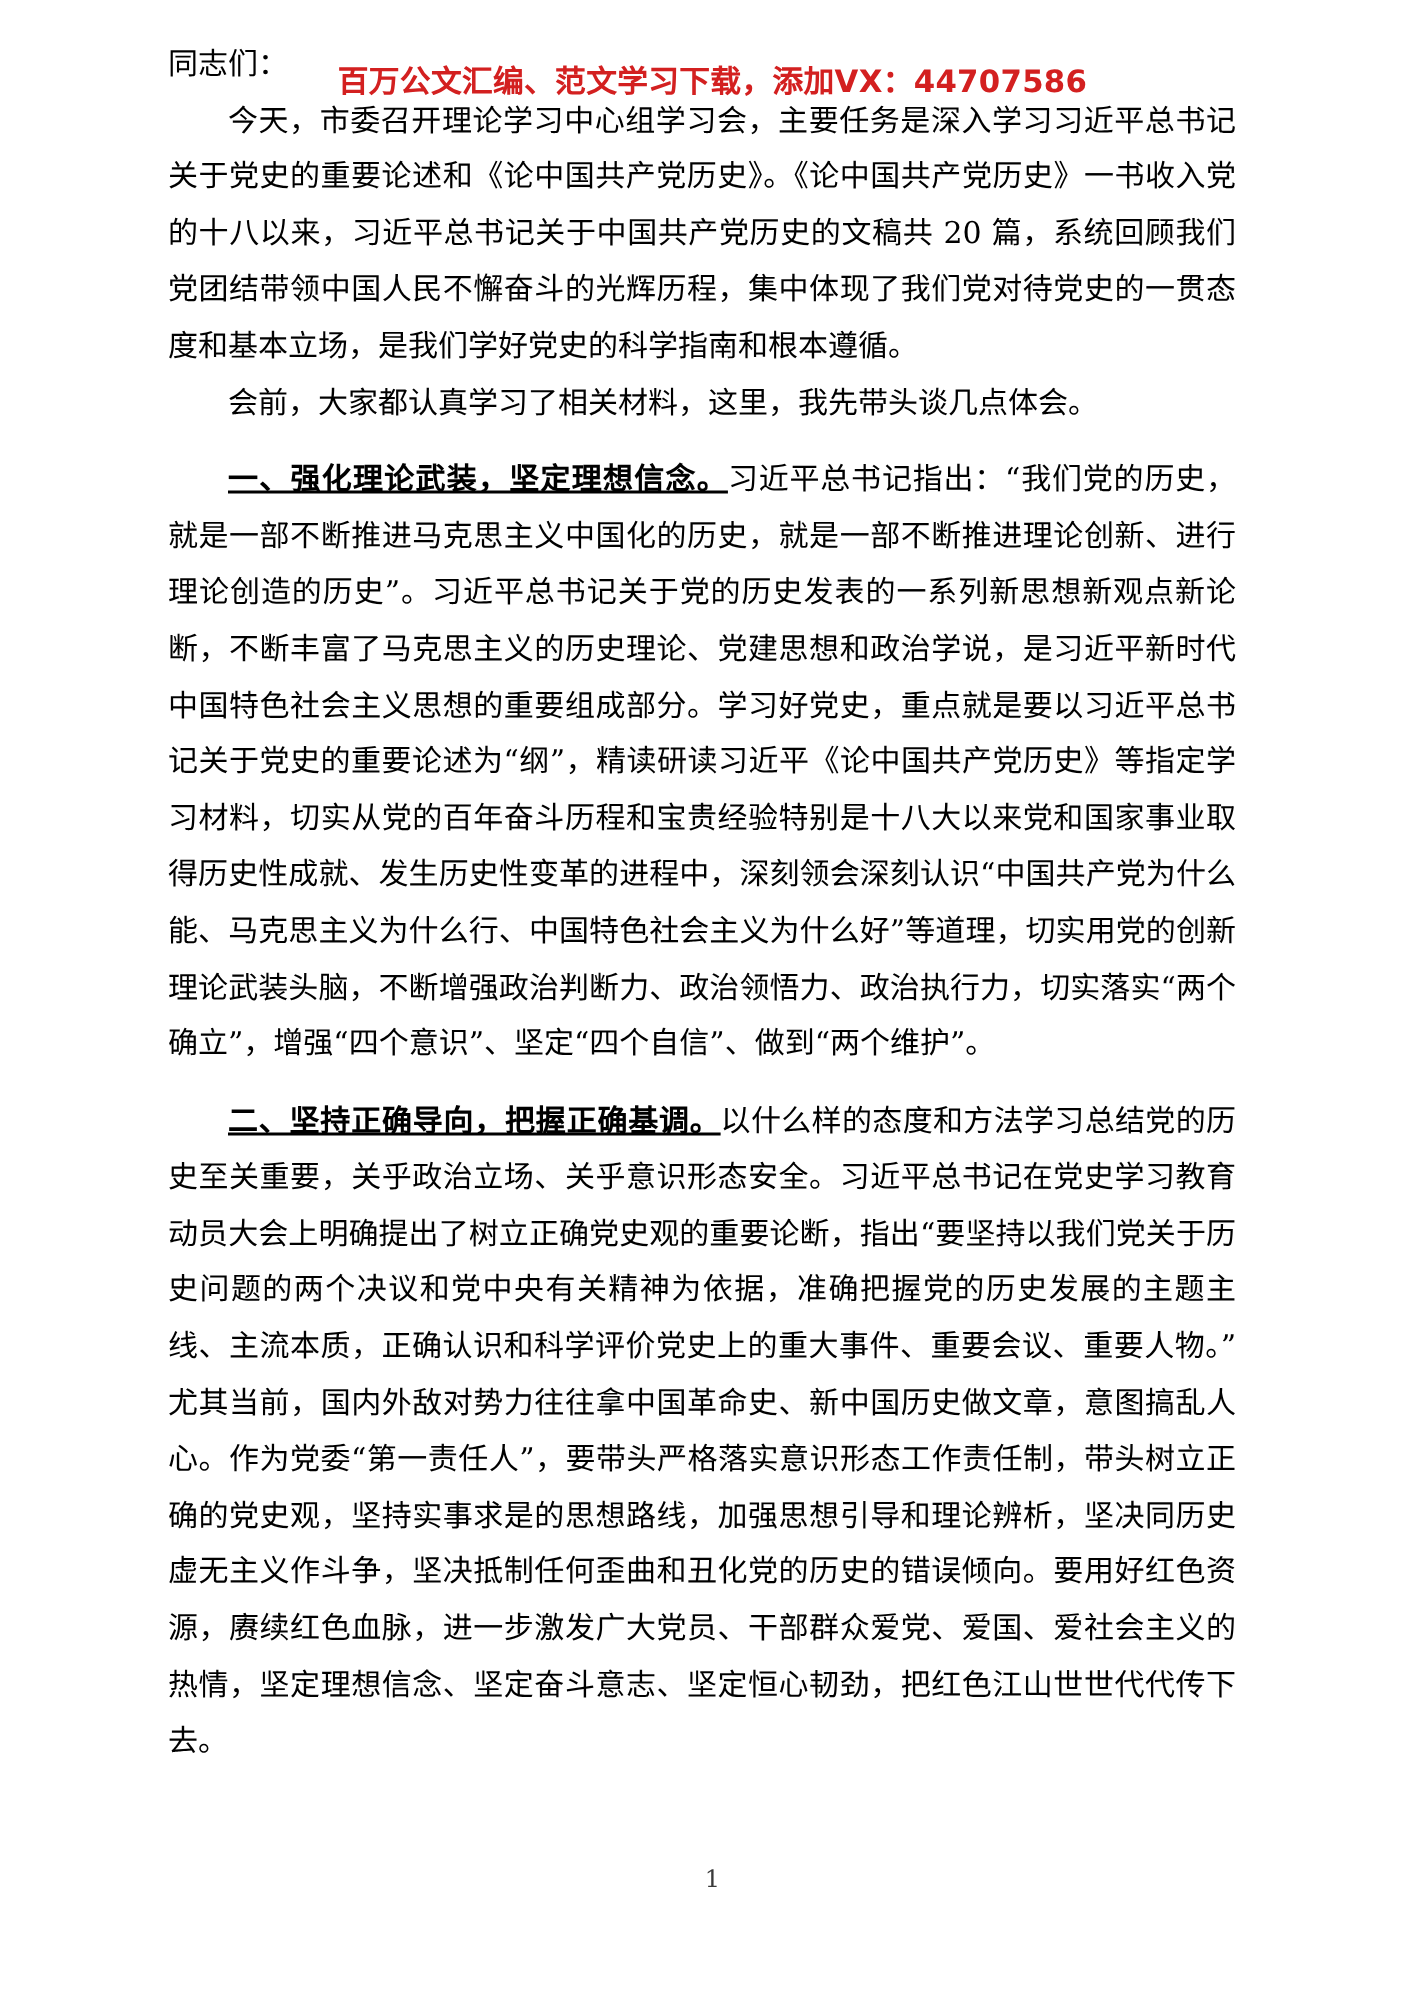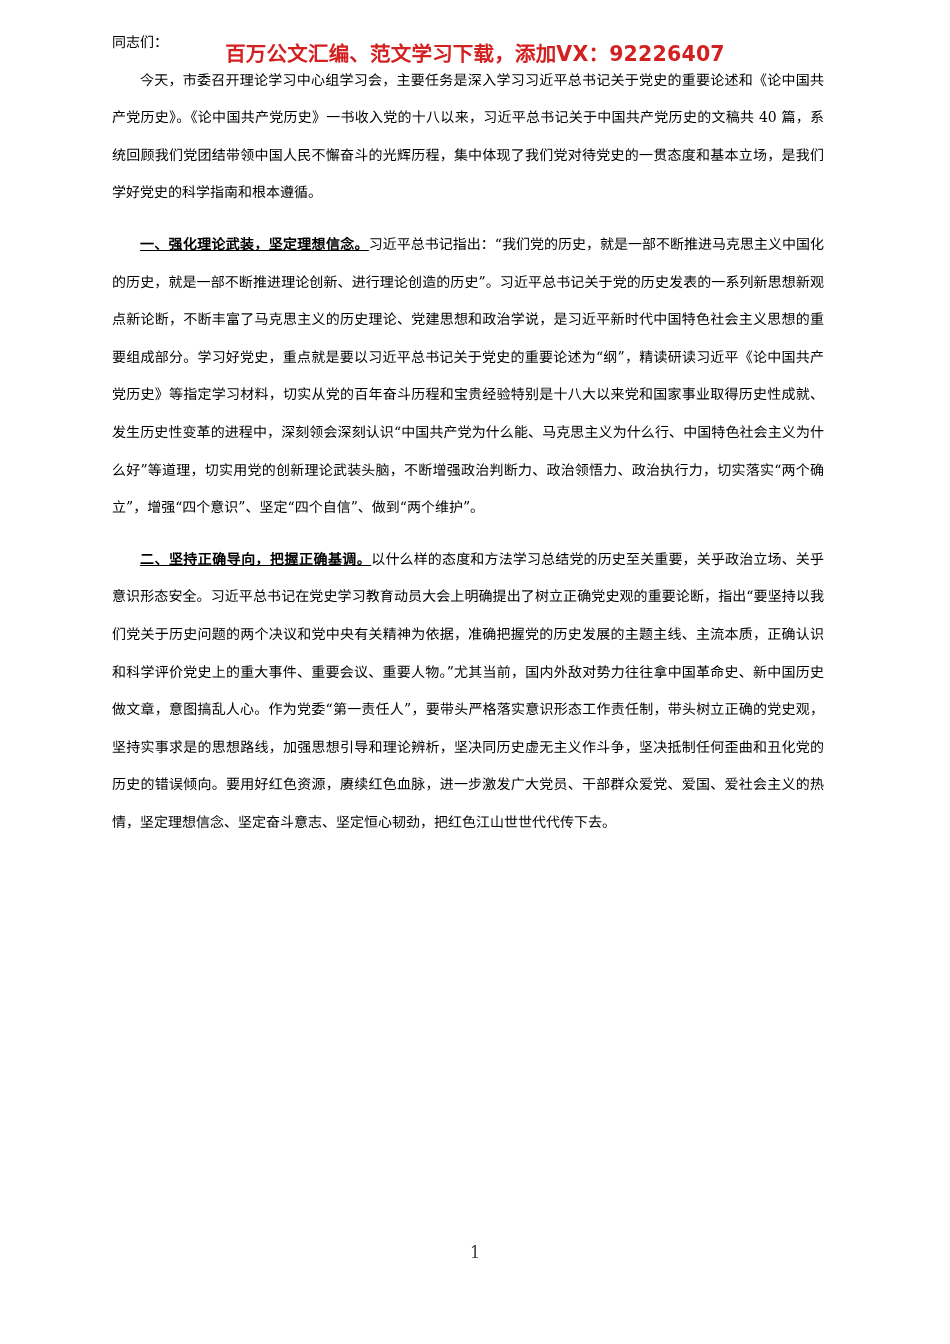--- a/index.html
+++ b/index.html
@@ -36,21 +36,21 @@
     padding-top: 42px;
     line-height: 1.2;
     white-space: nowrap;
     font-family: "DejaVu Sans", "Liberation Sans", sans-serif;
   }
   .body-text {
     margin-top: 24px;
   }
   p.para {
     margin: 0 14px 0 0;
-    font-size: 14px;
+    font-size: 20px;
     line-height: 37.6px;
     text-align: justify;
     text-justify: inter-ideograph;
     text-indent: 0;
     word-break: break-all;
     font-family: "DejaVu Serif", "Liberation Serif", serif;
   }
   p.indent {
     text-indent: 2em;
   }
@@ -72,30 +72,31 @@
     font-size: 16px;
     color: #3a3a3a;
     font-family: "DejaVu Serif", "Liberation Serif", serif;
   }
 </style>
 </head>
 <body>
 
 <div class="page">
 
-  <div class="doc-header">百万公文汇编、范文学习下载，添加VX：92226407</div>
+  <div class="doc-header">百万公文汇编、范文学习下载，添加VX：44707586</div>
 
   <div class="page-inner">
 
     <div class="body-text">
 
       <p class="para">同志们：</p>
 
-      <p class="para indent">今天，市委召开理论学习中心组学习会，主要任务是深入学习习近平总书记关于党史的重要论述和《论中国共产党历史》。《论中国共产党历史》一书收入党的十八以来，习近平总书记关于中国共产党历史的文稿共 40 篇，系统回顾我们党团结带领中国人民不懈奋斗的光辉历程，集中体现了我们党对待党史的一贯态度和基本立场，是我们学好党史的科学指南和根本遵循。</p>
+      <p class="para indent">今天，市委召开理论学习中心组学习会，主要任务是深入学习习近平总书记关于党史的重要论述和《论中国共产党历史》。《论中国共产党历史》一书收入党的十八以来，习近平总书记关于中国共产党历史的文稿共 20 篇，系统回顾我们党团结带领中国人民不懈奋斗的光辉历程，集中体现了我们党对待党史的一贯态度和基本立场，是我们学好党史的科学指南和根本遵循。</p>
 
+      <p class="para indent">会前，大家都认真学习了相关材料，这里，我先带头谈几点体会。</p>
 
 
       <p class="para indent gap"><span class="hd">一、强化理论武装，坚定理想信念。</span><span>习近平总书记指出：“我们党的历史，就是一部不断推进马克思主义中国化的历史，就是一部不断推进理论创新、进行理论创造的历史”。习近平总书记关于党的历史发表的一系列新思想新观点新论断，不断丰富了马克思主义的历史理论、党建思想和政治学说，是习近平新时代中国特色社会主义思想的重要组成部分。学习好党史，重点就是要以习近平总书记关于党史的重要论述为“纲”，精读研读习近平《论中国共产党历史》等指定学习材料，切实从党的百年奋斗历程和宝贵经验特别是十八大以来党和国家事业取得历史性成就、发生历史性变革的进程中，深刻领会深刻认识“中国共产党为什么能、马克思主义为什么行、中国特色社会主义为什么好”等道理，切实用党的创新理论武装头脑，不断增强政治判断力、政治领悟力、政治执行力，切实落实“两个确立”，增强“四个意识”、坚定“四个自信”、做到“两个维护”。</span></p>
 
       <p class="para indent gap"><span class="hd">二、坚持正确导向，把握正确基调。</span><span>以什么样的态度和方法学习总结党的历史至关重要，关乎政治立场、关乎意识形态安全。习近平总书记在党史学习教育动员大会上明确提出了树立正确党史观的重要论断，指出“要坚持以我们党关于历史问题的两个决议和党中央有关精神为依据，准确把握党的历史发展的主题主线、主流本质，正确认识和科学评价党史上的重大事件、重要会议、重要人物。”尤其当前，国内外敌对势力往往拿中国革命史、新中国历史做文章，意图搞乱人心。作为党委“第一责任人”，要带头严格落实意识形态工作责任制，带头树立正确的党史观，坚持实事求是的思想路线，加强思想引导和理论辨析，坚决同历史虚无主义作斗争，坚决抵制任何歪曲和丑化党的历史的错误倾向。要用好红色资源，赓续红色血脉，进一步激发广大党员、干部群众爱党、爱国、爱社会主义的热情，坚定理想信念、坚定奋斗意志、坚定恒心韧劲，把红色江山世世代代传下去。</span></p>
 
     </div>
   </div>
 
   <div class="page-number">1</div>

